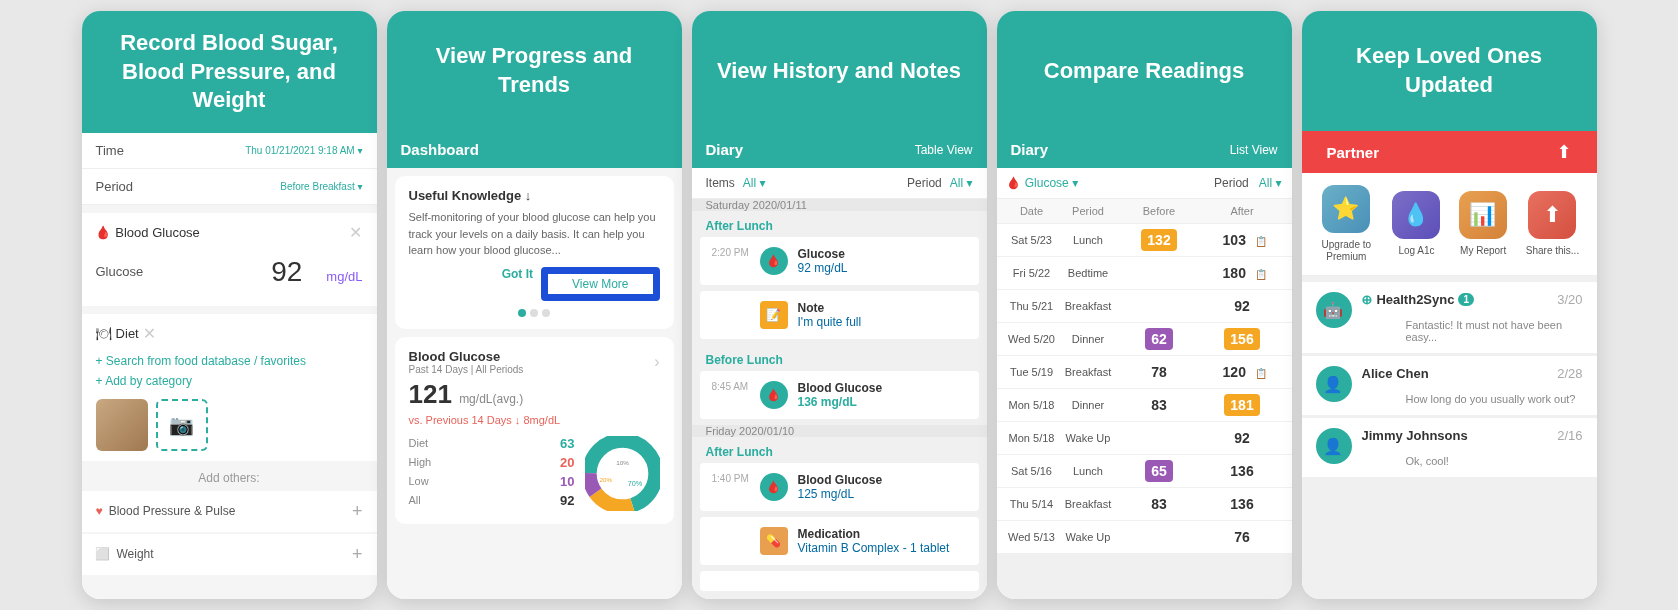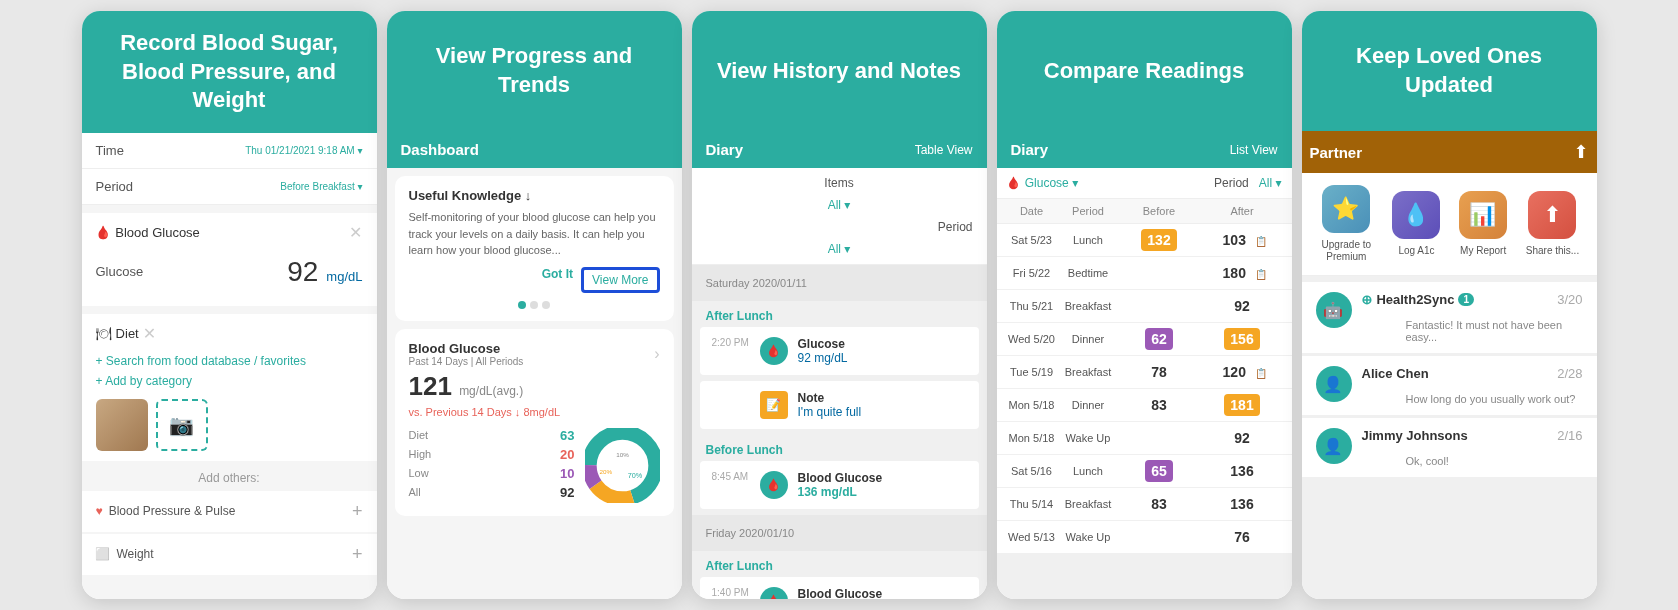--- a/index.html
+++ b/index.html
@@ -74,21 +74,21 @@
     }
     .s1-section-title { color: #333; font-size: 13px; display: flex; align-items: center; gap: 4px; }
     .glucose-row {
       display: flex;
       align-items: center;
       justify-content: space-between;
       padding: 8px 0;
     }
     .glucose-label { color: #555; font-size: 13px; }
     .glucose-value { font-size: 28px; font-weight: 300; color: #333; }
-    .glucose-unit { color: #0369a1; font-size: 13px; margin-left: 4px; }
+    .glucose-unit { color: #8b5cf6; font-size: 13px; margin-left: 20px; }
     .x-icon { color: #ccc; font-size: 16px; cursor: pointer; }
     .diet-section { background: white; margin-top: 8px; padding: 10px 14px; }
     .diet-title { display: flex; align-items: center; gap: 4px; color: #333; font-size: 13px; margin-bottom: 8px; }
     .add-link { color: #2bada0; font-size: 12px; display: block; padding: 3px 0; }
     .food-imgs { display: flex; gap: 8px; margin-top: 8px; }
     .food-img-box { width: 52px; height: 52px; border-radius: 6px; background: #c8a882; overflow: hidden; }
     .food-img-placeholder { width: 52px; height: 52px; border-radius: 6px; border: 2px dashed #2bada0; display: flex; align-items: center; justify-content: center; }
     .camera-icon { color: #2bada0; font-size: 20px; }
     .add-others { text-align: center; color: #999; font-size: 12px; padding: 10px 0 4px; }
     .add-other-row { background: white; margin-top: 2px; padding: 10px 14px; display: flex; align-items: center; justify-content: space-between; }
@@ -99,21 +99,21 @@
       padding: 10px 14px;
       display: flex;
       align-items: center;
     }
     .s2-inner-title { color: white; font-size: 15px; font-weight: 600; }
     .s2-card { background: white; margin: 8px; border-radius: 10px; padding: 12px 14px; }
     .useful-title { font-size: 13px; font-weight: 600; color: #333; margin-bottom: 6px; }
     .useful-text { font-size: 11px; color: #666; line-height: 1.5; }
     .useful-actions { display: flex; gap: 8px; margin-top: 8px; justify-content: flex-end; }
     .got-it-btn { color: #2bada0; font-size: 12px; font-weight: 600; cursor: pointer; }
-    .view-more-btn { border: 3px solid #1d4ed8; color: #2bada0; font-size: 12px; padding: 3px 8px; border-radius: 4px; cursor: pointer; }
+    .view-more-btn { border: 7px solid #1d4ed8; color: #2bada0; font-size: 12px; padding: 3px 24px; border-radius: 4px; cursor: pointer; }
     .dots { display: flex; gap: 4px; justify-content: center; margin-top: 8px; }
     .dot { width: 8px; height: 8px; border-radius: 50%; background: #2bada0; }
     .dot.inactive { background: #ddd; }
     .glucose-card { background: white; margin: 0 8px 8px; border-radius: 10px; padding: 12px 14px; }
     .gc-header { display: flex; align-items: center; justify-content: space-between; margin-bottom: 4px; }
     .gc-title { font-size: 13px; font-weight: 600; color: #333; }
     .gc-subtitle { font-size: 10px; color: #888; }
     .gc-big { font-size: 26px; font-weight: 700; color: #333; margin: 4px 0; }
     .gc-compare { font-size: 11px; color: #888; }
     .gc-compare span { color: #e8635a; }
@@ -125,24 +125,24 @@
     .stat-val.good { color: #2bada0; }
     .stat-val.high { color: #e8635a; }
     .stat-val.low { color: #9b59b6; }
     .pie-chart { width: 75px; height: 75px; }
 
     
     .s3-body { background: #f0f0f0; overflow-y: auto; }
     .s3-header { background: #2bada0; padding: 10px 14px; display: flex; justify-content: space-between; align-items: center; }
     .s3-title { color: white; font-size: 15px; font-weight: 600; }
     .s3-right { color: white; font-size: 12px; }
-    .s3-filter { background: white; padding: 8px 14px; display: flex; gap: 8px; align-items: center; border-bottom: 1px solid #eee; flex-direction: column; }
+    .s3-filter { background: white; padding: 8px 14px; display: flex; gap: 8px; align-items: center; border-bottom: 1px solid #eee; }
     .filter-label { font-size: 12px; color: #555; }
     .filter-select { font-size: 12px; color: #2bada0; display: flex; align-items: center; gap: 2px; cursor: pointer; }
-    .date-header { background: #e8e8e8; padding: 12px 14px; font-size: 11px; color: #888; }
+    .date-header { background: #e8e8e8; padding: 0 14px; font-size: 11px; color: #888; }
     .diary-section { padding: 0 8px; }
     .meal-header { font-size: 12px; font-weight: 700; color: #2bada0; padding: 8px 6px 4px; }
     .diary-item { background: white; border-radius: 4px; margin-bottom: 6px; padding: 10px 12px; display: flex; gap: 10px; align-items: flex-start; }
     .diary-time { font-size: 10px; color: #aaa; min-width: 38px; }
     .diary-icon { width: 28px; height: 28px; border-radius: 50%; display: flex; align-items: center; justify-content: center; font-size: 14px; flex-shrink: 0; }
     .icon-glucose { background: #2bada0; }
     .icon-note { background: #f5a623; border-radius: 4px; }
     .icon-medication { background: #e8a050; border-radius: 4px; }
     .diary-content { flex: 1; }
     .diary-item-title { font-size: 12px; font-weight: 600; color: #333; }
@@ -160,21 +160,21 @@
     .table-row { background: white; padding: 8px 10px; display: grid; grid-template-columns: 50px 55px 1fr 1fr; gap: 4px; border-bottom: 1px solid #f0f0f0; align-items: center; }
     .td-cell { font-size: 11px; color: #555; text-align: center; }
     .td-val { font-size: 14px; font-weight: 700; text-align: center; padding: 3px 6px; border-radius: 4px; }
     .td-val.orange { background: #f5a623; color: white; }
     .td-val.purple { background: #9b59b6; color: white; }
     .td-val.plain { color: #333; background: transparent; }
     .note-icon { font-size: 10px; color: #888; }
 
     
     .s5-body { background: #f0f0f0; }
-    .s5-header { background: #a16207; padding: 10px 8px; display: flex; justify-content: space-between; align-items: center; }
+    .s5-header { background: #ef4444; padding: 10px 25px; display: flex; justify-content: space-between; align-items: center; }
     .s5-title { color: white; font-size: 15px; font-weight: 600; }
     .s5-right { color: white; font-size: 18px; cursor: pointer; }
     .partner-icons { background: white; padding: 12px 8px; display: flex; justify-content: space-around; align-items: center; border-bottom: 1px solid #eee; }
     .partner-icon-item { display: flex; flex-direction: column; align-items: center; gap: 6px; }
     .p-icon { width: 48px; height: 48px; border-radius: 12px; display: flex; align-items: center; justify-content: center; font-size: 22px; color: white; }
     .p-icon.vip { background: linear-gradient(135deg, #6ab0c8, #4a90b8); }
     .p-icon.drop { background: linear-gradient(135deg, #7b6fc8, #5c4eb8); }
     .p-icon.report { background: linear-gradient(135deg, #e8a050, #d4823a); }
     .p-icon.share { background: linear-gradient(135deg, #e87060, #d45040); }
     .p-icon-label { font-size: 10px; color: #555; text-align: center; max-width: 55px; line-height: 1.2; }

